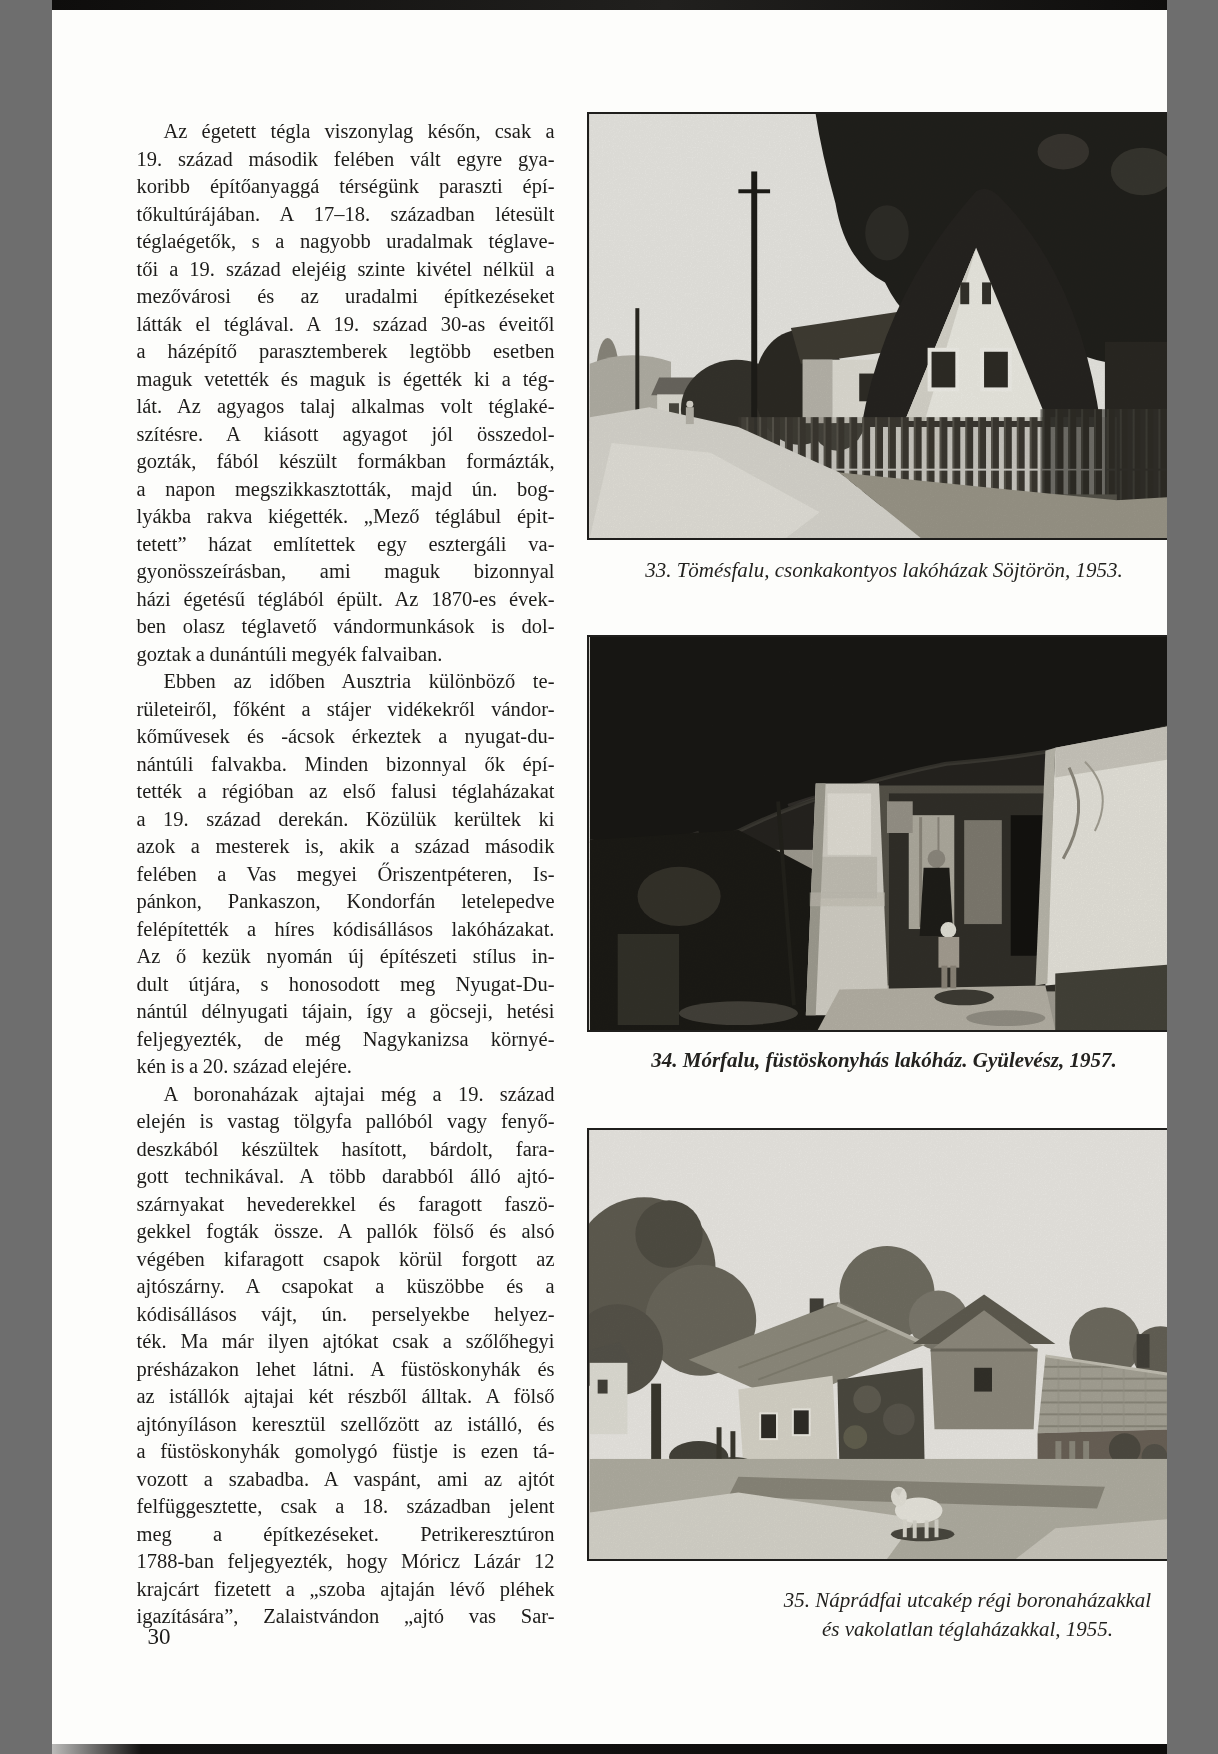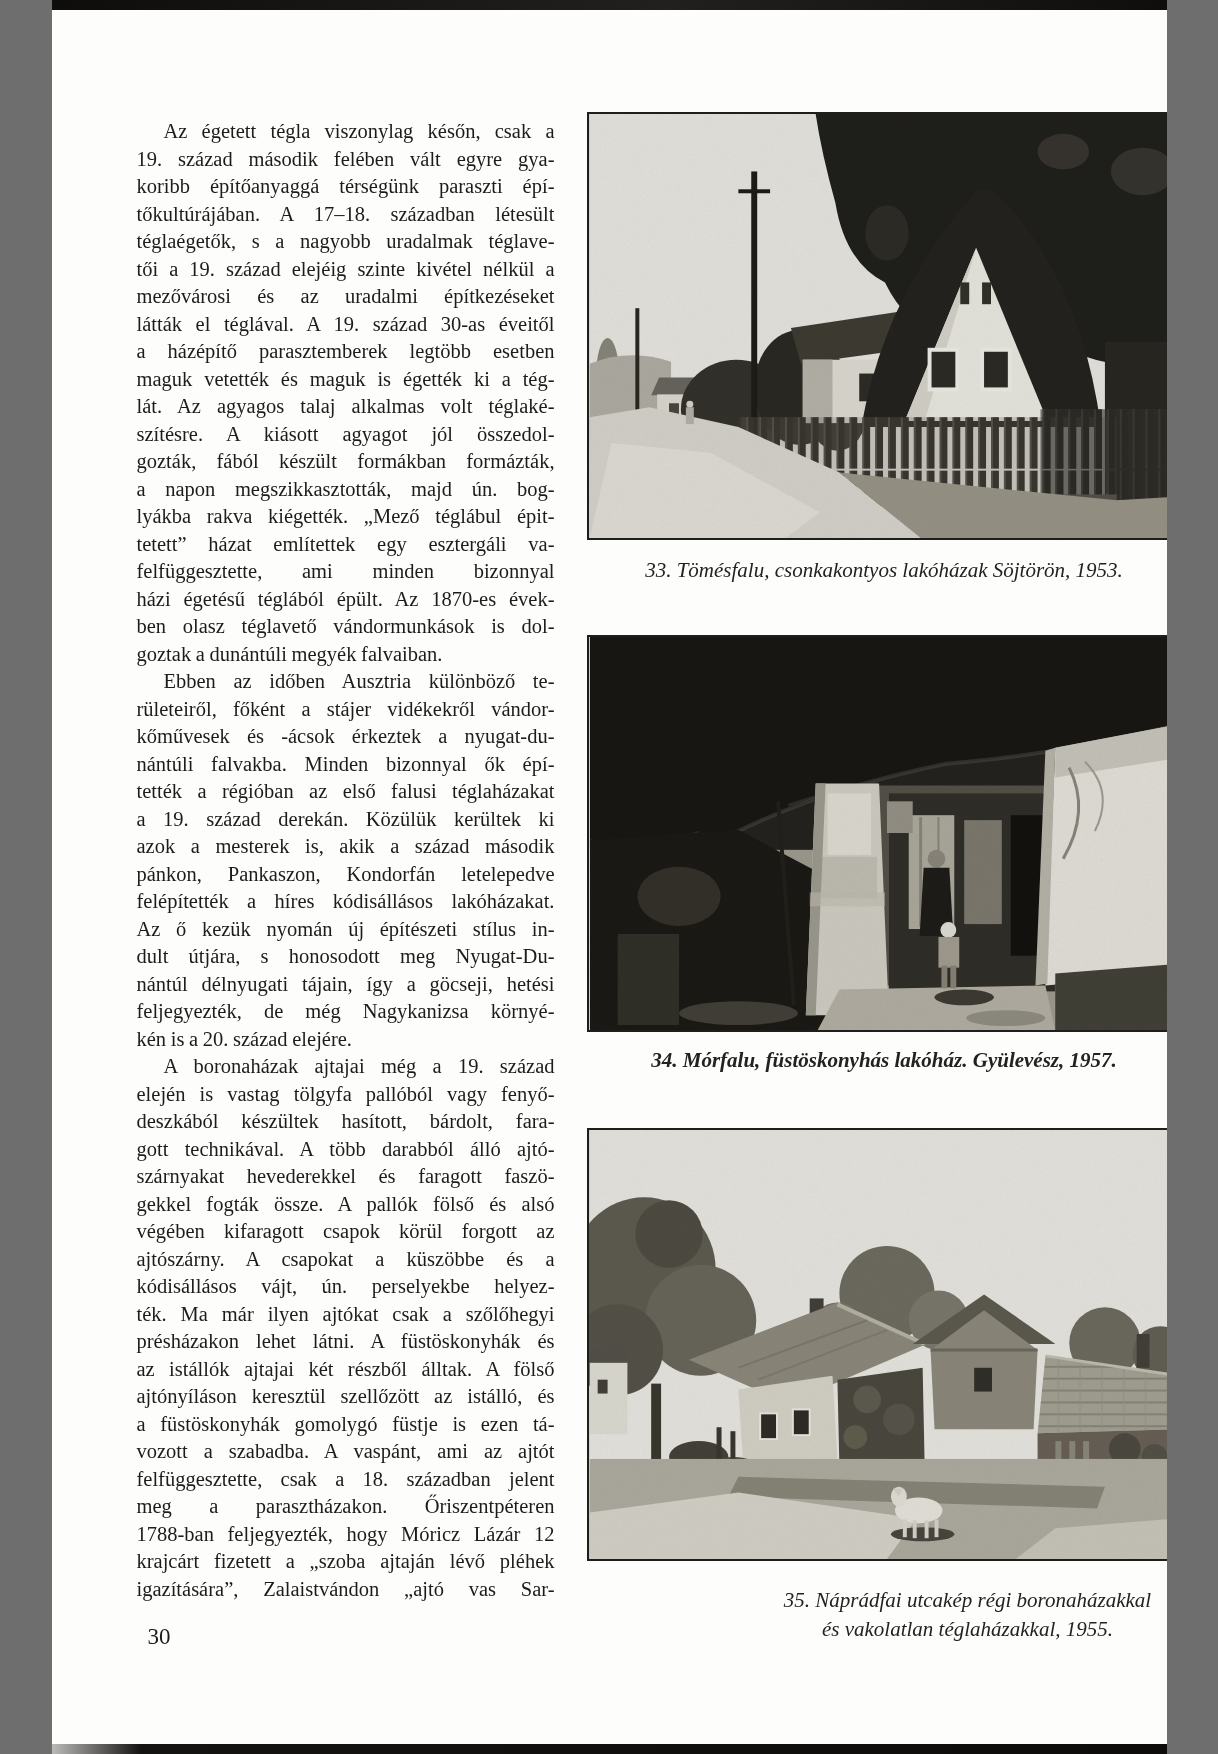--- a/index.html
+++ b/index.html
@@ -91,31 +91,32 @@
       <div class="line">mezővárosi és az uradalmi építkezéseket</div>
       <div class="line">látták el téglával. A 19. század 30-as éveitől</div>
       <div class="line">a házépítő parasztemberek legtöbb esetben</div>
       <div class="line">maguk vetették és maguk is égették ki a tég-</div>
       <div class="line">lát. Az agyagos talaj alkalmas volt téglaké-</div>
       <div class="line">szítésre. A kiásott agyagot jól összedol-</div>
       <div class="line">gozták, fából készült formákban formázták,</div>
       <div class="line">a napon megszikkasztották, majd ún. bog-</div>
       <div class="line">lyákba rakva kiégették. „Mező téglábul épit-</div>
       <div class="line">tetett” házat említettek egy esztergáli va-</div>
-      <div class="line">felfüggesztette, ami minden bizonnyal</div>
+      <div class="line">gyonösszeírásban, ami maguk bizonnyal</div>
       <div class="line">házi égetésű téglából épült. Az 1870-es évek-</div>
       <div class="line">ben olasz téglavető vándormunkások is dol-</div>
       <div class="line flush">goztak a dunántúli megyék falvaiban.</div>
       <div class="line indent">Ebben az időben Ausztria különböző te-</div>
       <div class="line">rületeiről, főként a stájer vidékekről vándor-</div>
       <div class="line">kőművesek és -ácsok érkeztek a nyugat-du-</div>
       <div class="line">nántúli falvakba. Minden bizonnyal ők épí-</div>
       <div class="line">tették a régióban az első falusi téglaházakat</div>
       <div class="line">a 19. század derekán. Közülük kerültek ki</div>
       <div class="line">azok a mesterek is, akik a század második</div>
+      <div class="line">felében a Vas megyei Őriszentpéteren, Is-</div>
       <div class="line">pánkon, Pankaszon, Kondorfán letelepedve</div>
       <div class="line">felépítették a híres kódisállásos lakóházakat.</div>
       <div class="line">Az ő kezük nyomán új építészeti stílus in-</div>
       <div class="line">dult útjára, s honosodott meg Nyugat-Du-</div>
       <div class="line">nántúl délnyugati tájain, így a göcseji, hetési</div>
       <div class="line">feljegyezték, de még Nagykanizsa környé-</div>
       <div class="line flush">kén is a 20. század elejére.</div>
       <div class="line indent">A boronaházak ajtajai még a 19. század</div>
       <div class="line">elején is vastag tölgyfa pallóból vagy fenyő-</div>
       <div class="line">deszkából készültek hasított, bárdolt, fara-</div>
@@ -125,21 +126,21 @@
       <div class="line">végében kifaragott csapok körül forgott az</div>
       <div class="line">ajtószárny. A csapokat a küszöbbe és a</div>
       <div class="line">kódisállásos vájt, ún. perselyekbe helyez-</div>
       <div class="line">ték. Ma már ilyen ajtókat csak a szőlőhegyi</div>
       <div class="line">présházakon lehet látni. A füstöskonyhák és</div>
       <div class="line">az istállók ajtajai két részből álltak. A fölső</div>
       <div class="line">ajtónyíláson keresztül szellőzött az istálló, és</div>
       <div class="line">a füstöskonyhák gomolygó füstje is ezen tá-</div>
       <div class="line">vozott a szabadba. A vaspánt, ami az ajtót</div>
       <div class="line">felfüggesztette, csak a 18. században jelent</div>
-      <div class="line">meg a parasztházakon. Őriszentpéteren</div>
+      <div class="line">meg a építkezéseket. Petrikeresztúron</div>
       <div class="line">1788-ban feljegyezték, hogy Móricz Lázár 12</div>
       <div class="line">krajcárt fizetett a „szoba ajtaján lévő pléhek</div>
       <div class="line">igazítására”, Zalaistvándon „ajtó vas Sar-</div>
     </div>
 
   <div class="figure" id="fig33">
     <div class="photo">
       <svg width="591" height="424" viewBox="0 0 595 428">
         <rect width="595" height="428" fill="#eae9e4"></rect>
         <g>

